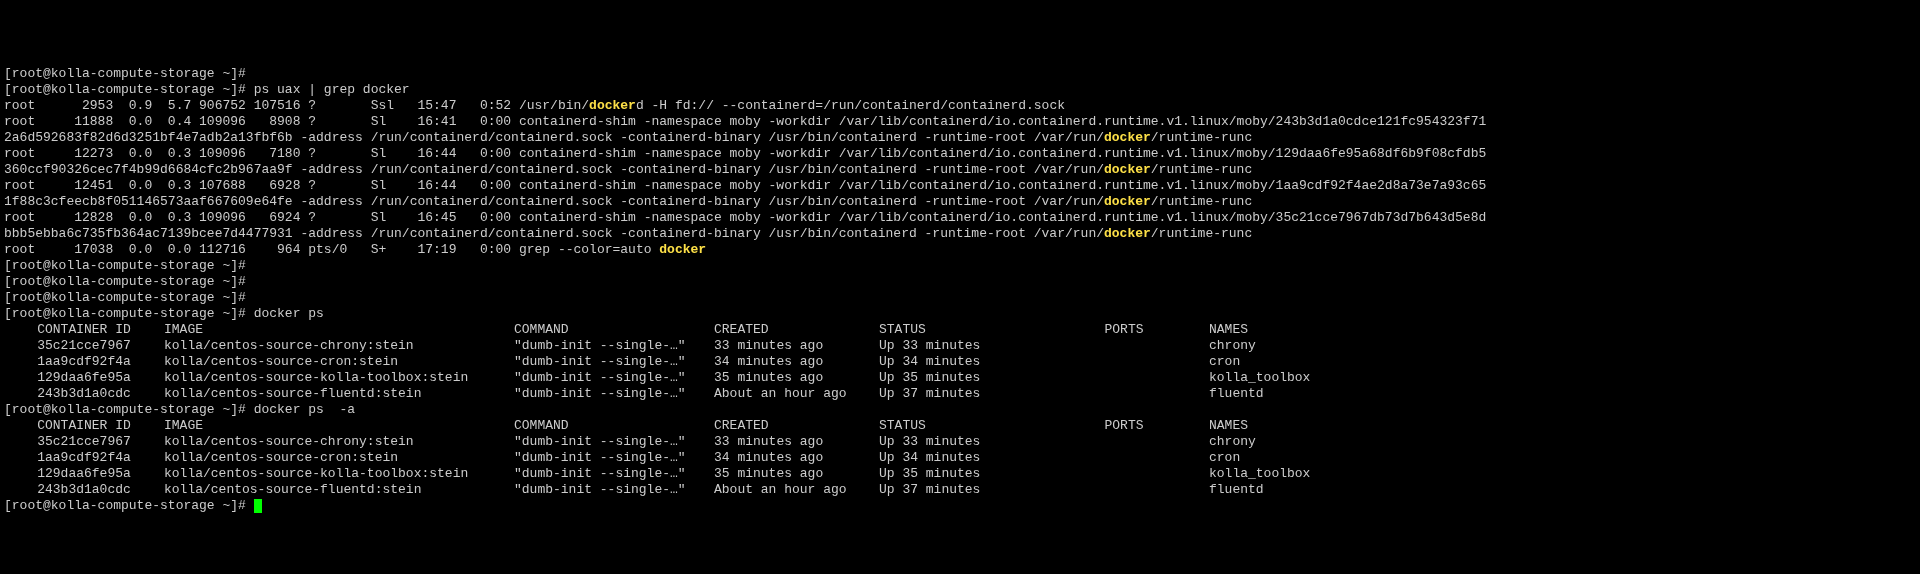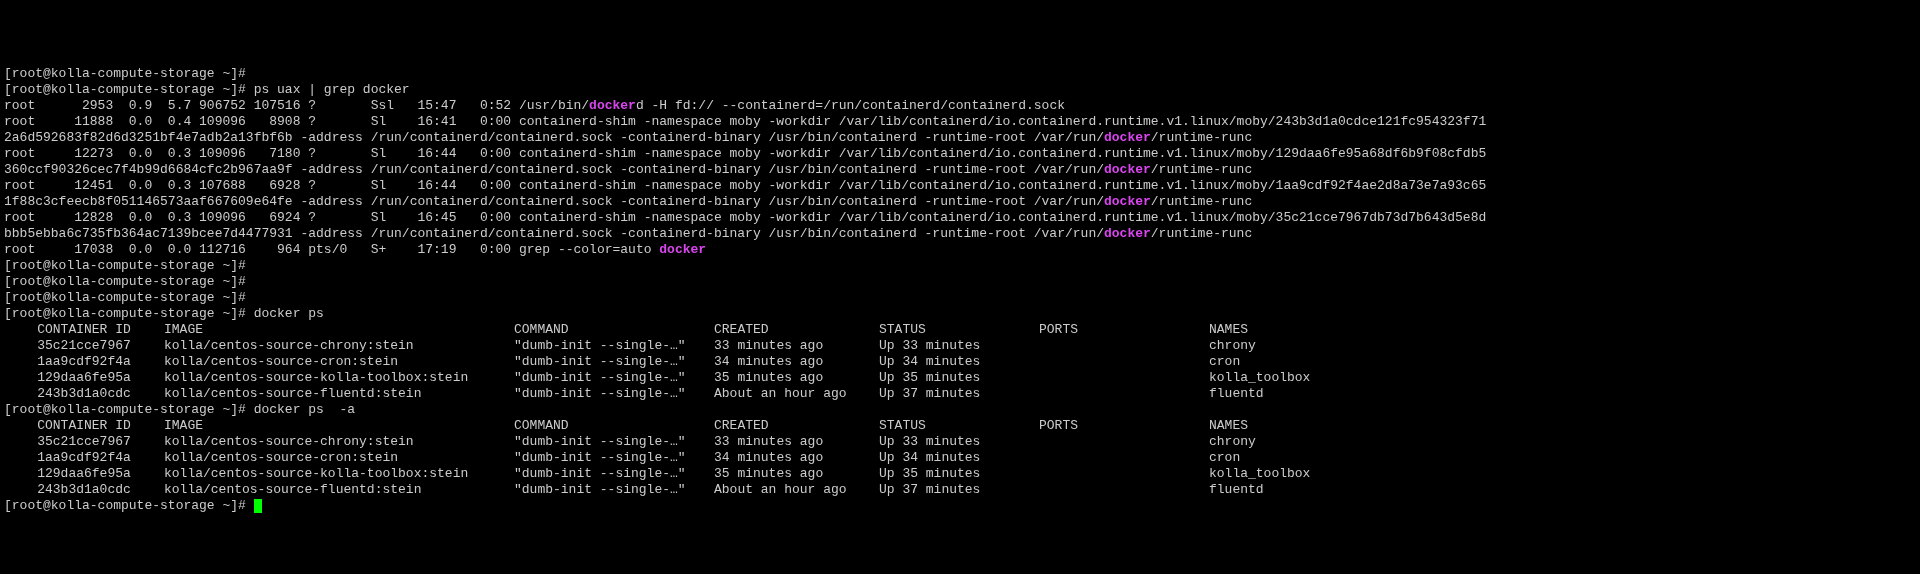--- a/index.html
+++ b/index.html
@@ -8,36 +8,36 @@
       color: #ccc;
       font-family: "Consolas", "Monaco", "Courier New", monospace;
       font-size: 13px;
       line-height: 16px;
       padding: 2px 4px;
       white-space: pre;
       overflow-x: auto;
       width: 1920px;
       height: 574px;
     }
-    .hl { color: #d946ef; font-weight: bold; }
+    .hl { color: #fde047; font-weight: bold; }
     .cursor {
       display: inline-block;
       width: 8px;
       height: 14px;
       background: #0f0;
       vertical-align: text-bottom;
     }
     .line { display: block; }
     .header-row span, .data-row span { display: inline-block; }
     .col-cid   { width: 160px; text-align: center; }
     .col-image { width: 350px; }
     .col-cmd   { width: 200px; }
     .col-created { width: 165px; }
     .col-status  { width: 160px; }
-    .col-ports   { width: 170px; }
+    .col-ports   { width: 170px; text-align: center; }
     .col-names   { }
   </style>
 </head>
 <body>
 
 
 
 <div id="terminal"><span class="line">[root@kolla-compute-storage ~]#</span><span class="line">[root@kolla-compute-storage ~]# <span>ps uax | grep docker</span></span><span class="line">root      2953  0.9  5.7 906752 107516 ?       Ssl   15:47   0:52 /usr/bin/<span class="hl">docker</span>d -H fd:// --containerd=/run/containerd/containerd.sock</span><span class="line">root     11888  0.0  0.4 109096   8908 ?       Sl    16:41   0:00 containerd-shim -namespace moby -workdir /var/lib/containerd/io.containerd.runtime.v1.linux/moby/243b3d1a0cdce121fc954323f71<span class="hl"></span></span><span class="line">2a6d592683f82d6d3251bf4e7adb2a13fbf6b -address /run/containerd/containerd.sock -containerd-binary /usr/bin/containerd -runtime-root /var/run/<span class="hl">docker</span>/runtime-runc</span><span class="line">root     12273  0.0  0.3 109096   7180 ?       Sl    16:44   0:00 containerd-shim -namespace moby -workdir /var/lib/containerd/io.containerd.runtime.v1.linux/moby/129daa6fe95a68df6b9f08cfdb5<span class="hl"></span></span><span class="line">360ccf90326cec7f4b99d6684cfc2b967aa9f -address /run/containerd/containerd.sock -containerd-binary /usr/bin/containerd -runtime-root /var/run/<span class="hl">docker</span>/runtime-runc</span><span class="line">root     12451  0.0  0.3 107688   6928 ?       Sl    16:44   0:00 containerd-shim -namespace moby -workdir /var/lib/containerd/io.containerd.runtime.v1.linux/moby/1aa9cdf92f4ae2d8a73e7a93c65<span class="hl"></span></span><span class="line">1f88c3cfeecb8f051146573aaf667609e64fe -address /run/containerd/containerd.sock -containerd-binary /usr/bin/containerd -runtime-root /var/run/<span class="hl">docker</span>/runtime-runc</span><span class="line">root     12828  0.0  0.3 109096   6924 ?       Sl    16:45   0:00 containerd-shim -namespace moby -workdir /var/lib/containerd/io.containerd.runtime.v1.linux/moby/35c21cce7967db73d7b643d5e8d<span class="hl"></span></span><span class="line">bbb5ebba6c735fb364ac7139bcee7d4477931 -address /run/containerd/containerd.sock -containerd-binary /usr/bin/containerd -runtime-root /var/run/<span class="hl">docker</span>/runtime-runc</span><span class="line">root     17038  0.0  0.0 112716    964 pts/0   S+    17:19   0:00 grep --color=auto <span class="hl">docker</span></span><span class="line">[root@kolla-compute-storage ~]# </span><span class="line">[root@kolla-compute-storage ~]# </span><span class="line">[root@kolla-compute-storage ~]# </span><span class="line">[root@kolla-compute-storage ~]# <span>docker ps</span></span><span class="line header-row"><span class="col-cid">CONTAINER ID</span><span class="col-image">IMAGE</span><span class="col-cmd">COMMAND</span><span class="col-created">CREATED</span><span class="col-status">STATUS</span><span class="col-ports">PORTS</span><span class="col-names">NAMES</span></span><span class="line data-row"><span class="col-cid">35c21cce7967</span><span class="col-image">kolla/centos-source-chrony:stein</span><span class="col-cmd">"dumb-init --single-…"</span><span class="col-created">33 minutes ago</span><span class="col-status">Up 33 minutes</span><span class="col-ports"></span><span class="col-names">chrony</span></span><span class="line data-row"><span class="col-cid">1aa9cdf92f4a</span><span class="col-image">kolla/centos-source-cron:stein</span><span class="col-cmd">"dumb-init --single-…"</span><span class="col-created">34 minutes ago</span><span class="col-status">Up 34 minutes</span><span class="col-ports"></span><span class="col-names">cron</span></span><span class="line data-row"><span class="col-cid">129daa6fe95a</span><span class="col-image">kolla/centos-source-kolla-toolbox:stein</span><span class="col-cmd">"dumb-init --single-…"</span><span class="col-created">35 minutes ago</span><span class="col-status">Up 35 minutes</span><span class="col-ports"></span><span class="col-names">kolla_toolbox</span></span><span class="line data-row"><span class="col-cid">243b3d1a0cdc</span><span class="col-image">kolla/centos-source-fluentd:stein</span><span class="col-cmd">"dumb-init --single-…"</span><span class="col-created">About an hour ago</span><span class="col-status">Up 37 minutes</span><span class="col-ports"></span><span class="col-names">fluentd</span></span><span class="line">[root@kolla-compute-storage ~]# <span>docker ps  -a</span></span><span class="line header-row"><span class="col-cid">CONTAINER ID</span><span class="col-image">IMAGE</span><span class="col-cmd">COMMAND</span><span class="col-created">CREATED</span><span class="col-status">STATUS</span><span class="col-ports">PORTS</span><span class="col-names">NAMES</span></span><span class="line data-row"><span class="col-cid">35c21cce7967</span><span class="col-image">kolla/centos-source-chrony:stein</span><span class="col-cmd">"dumb-init --single-…"</span><span class="col-created">33 minutes ago</span><span class="col-status">Up 33 minutes</span><span class="col-ports"></span><span class="col-names">chrony</span></span><span class="line data-row"><span class="col-cid">1aa9cdf92f4a</span><span class="col-image">kolla/centos-source-cron:stein</span><span class="col-cmd">"dumb-init --single-…"</span><span class="col-created">34 minutes ago</span><span class="col-status">Up 34 minutes</span><span class="col-ports"></span><span class="col-names">cron</span></span><span class="line data-row"><span class="col-cid">129daa6fe95a</span><span class="col-image">kolla/centos-source-kolla-toolbox:stein</span><span class="col-cmd">"dumb-init --single-…"</span><span class="col-created">35 minutes ago</span><span class="col-status">Up 35 minutes</span><span class="col-ports"></span><span class="col-names">kolla_toolbox</span></span><span class="line data-row"><span class="col-cid">243b3d1a0cdc</span><span class="col-image">kolla/centos-source-fluentd:stein</span><span class="col-cmd">"dumb-init --single-…"</span><span class="col-created">About an hour ago</span><span class="col-status">Up 37 minutes</span><span class="col-ports"></span><span class="col-names">fluentd</span></span><span class="line">[root@kolla-compute-storage ~]# <span class="cursor"></span></span></div>
 
 

